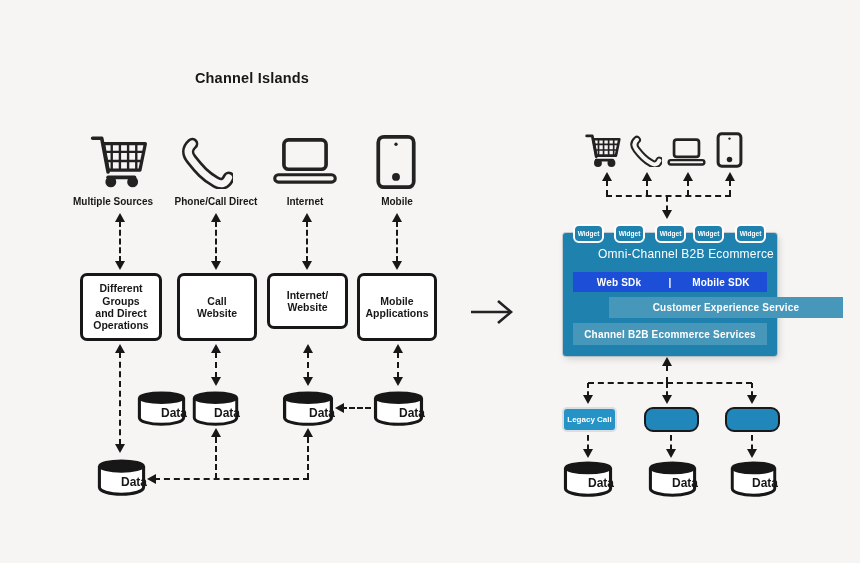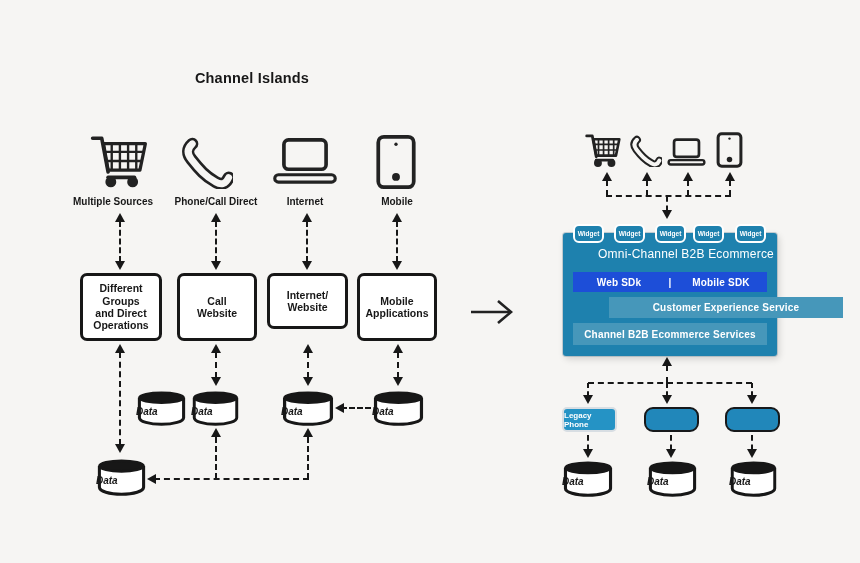--- a/index.html
+++ b/index.html
@@ -32,21 +32,21 @@
     display:flex; align-items:center; justify-content:center;
     text-align:center; font-weight:bold; font-size:10.5px; color:#171717;
     line-height:1.18; box-sizing:border-box;
   }
   .sys-box .lbl { white-space: pre-line; }
   
   .cyl { }
   .cyl svg { position:absolute; left:0; top:0; width:100%; height:100%; }
   .cyl .cyl-label {
     position:absolute; left:0; top:42%; width:100%;
-    text-align:left; font-size:10px; font-weight:bold; color:#171717;font-style:italic;
+    text-align:right; font-size:12px; font-weight:bold; color:#171717;
   }
   
   .widget-tab {
     position:absolute; height:19px; width:31px;
     border:2px solid #ffffff; border-radius:6px;
     display:flex; align-items:center; justify-content:center;
     color:#ffffff; font-size:6.5px; font-weight:bold;
     box-sizing:border-box; z-index:3;
   }
   .platform-box {
@@ -295,21 +295,21 @@
   <div class="abs vdash" style="left:666px; top:365px; height:18px;"></div>
   <div class="abs hdash" style="left:588px; top:382px; width:164px;"></div>
   <div class="abs vdash" style="left:587px; top:383px; height:13px;"></div>
   <div class="abs tri-down" style="left:583px; top:395px;"></div>
   <div class="abs vdash" style="left:666px; top:383px; height:13px;"></div>
   <div class="abs tri-down" style="left:662px; top:395px;"></div>
   <div class="abs vdash" style="left:751px; top:383px; height:13px;"></div>
   <div class="abs tri-down" style="left:747px; top:395px;"></div>
 
   <div class="app-box" style="left:562px; top:407px; width:55px; background:#2593c5; border:2px solid #d8dee3; border-radius:5px;">
-    <span>Legacy Phone</span>
+    <span>Legacy Call</span>
   </div>
   <div class="app-box" style="left:644px; top:407px; width:55px; background:#2187ba; border:2.5px solid #17191b;">
     <span></span>
   </div>
   <div class="app-box" style="left:725px; top:407px; width:55px; background:#2187ba; border:2.5px solid #17191b;">
     <span></span>
   </div>
 
   <div class="abs vdash" style="left:587px; top:435px; height:15px;"></div>
   <div class="abs tri-down" style="left:583px; top:449px;"></div>

